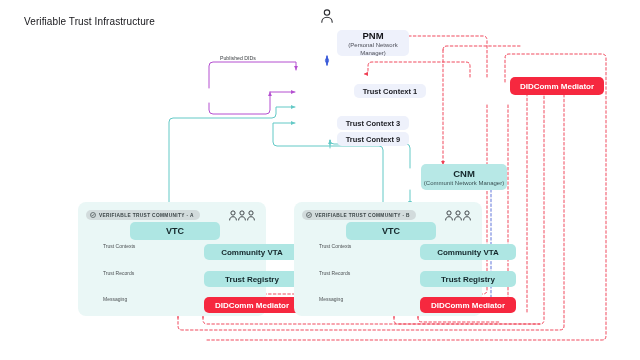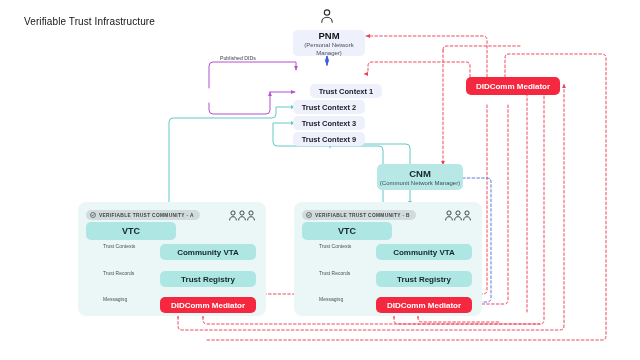--- a/index.html
+++ b/index.html
@@ -2,21 +2,21 @@
 <html><head>
 <meta charset="utf-8">
 <style>
   html,body{margin:0;padding:0;background:#ffffff;}
   body{width:640px;height:360px;overflow:hidden;font-family:"Liberation Sans",sans-serif;}
   #stage{position:relative;width:640px;height:360px;background:#fff;}
   #wires{position:absolute;left:0;top:0;width:640px;height:360px;pointer-events:none;}
 
   .title{position:absolute;left:24px;top:16px;font-size:10px;font-weight:normal;color:#16161a;letter-spacing:.1px;}
 
-  .node{position:absolute;box-sizing:border-box;display:flex;flex-direction:column;align-items:center;justify-content:center;text-align:center;border-radius:5px;}
+  .node{position:absolute;box-sizing:border-box;display:flex;flex-direction:column;align-items:center;justify-content:center;text-align:center;border-radius:5px;margin-left:44px;}
 
   .lav{background:#eef1fb;color:#1b1c22;font-weight:bold;}
   .pnm{background:#eef1fb;border-radius:5px;}
   .pnm .t{font-size:9.5px;font-weight:bold;color:#15161b;line-height:11px;}
   .pnm .s{font-size:6px;color:#4b4d57;line-height:8px;}
   .ctx{font-size:7.5px;}
   .pvta{font-size:7.5px;}
 
   .teal{background:#aee6e3;color:#14272b;font-weight:bold;}
   .cnm{background:#b7e8e6;border-radius:5px;}
@@ -140,21 +140,20 @@
     </svg>
   </div>
 
   <div class="node pnm" style="left:293px;top:30px;width:72px;height:26px;">
     <div class="t">PNM</div>
     <div class="s">(Personal Network Manager)</div>
   </div>
 
 
   <div class="node lav ctx" style="left:310px;top:84px;width:72px;height:14px;">Trust Context 1</div>
-  <div class="node lav ctx" style="left:293px;top:100px;width:72px;height:14px;">Trust Context 2</div>
   <div class="node lav ctx" style="left:293px;top:116px;width:72px;height:14px;">Trust Context 3</div>
   <div class="node lav ctx" style="left:293px;top:132px;width:72px;height:14px;">Trust Context 9</div>
 
 
   <div class="wlabel dk" style="left:220px;top:55px;">Published DIDs</div>
 
   <div class="node red" style="left:466px;top:77px;width:94px;height:18px;font-size:8px;">DIDComm Mediator</div>
 
   <div class="node cnm" style="left:377px;top:164px;width:86px;height:26px;">
     <div class="t">CNM</div>

